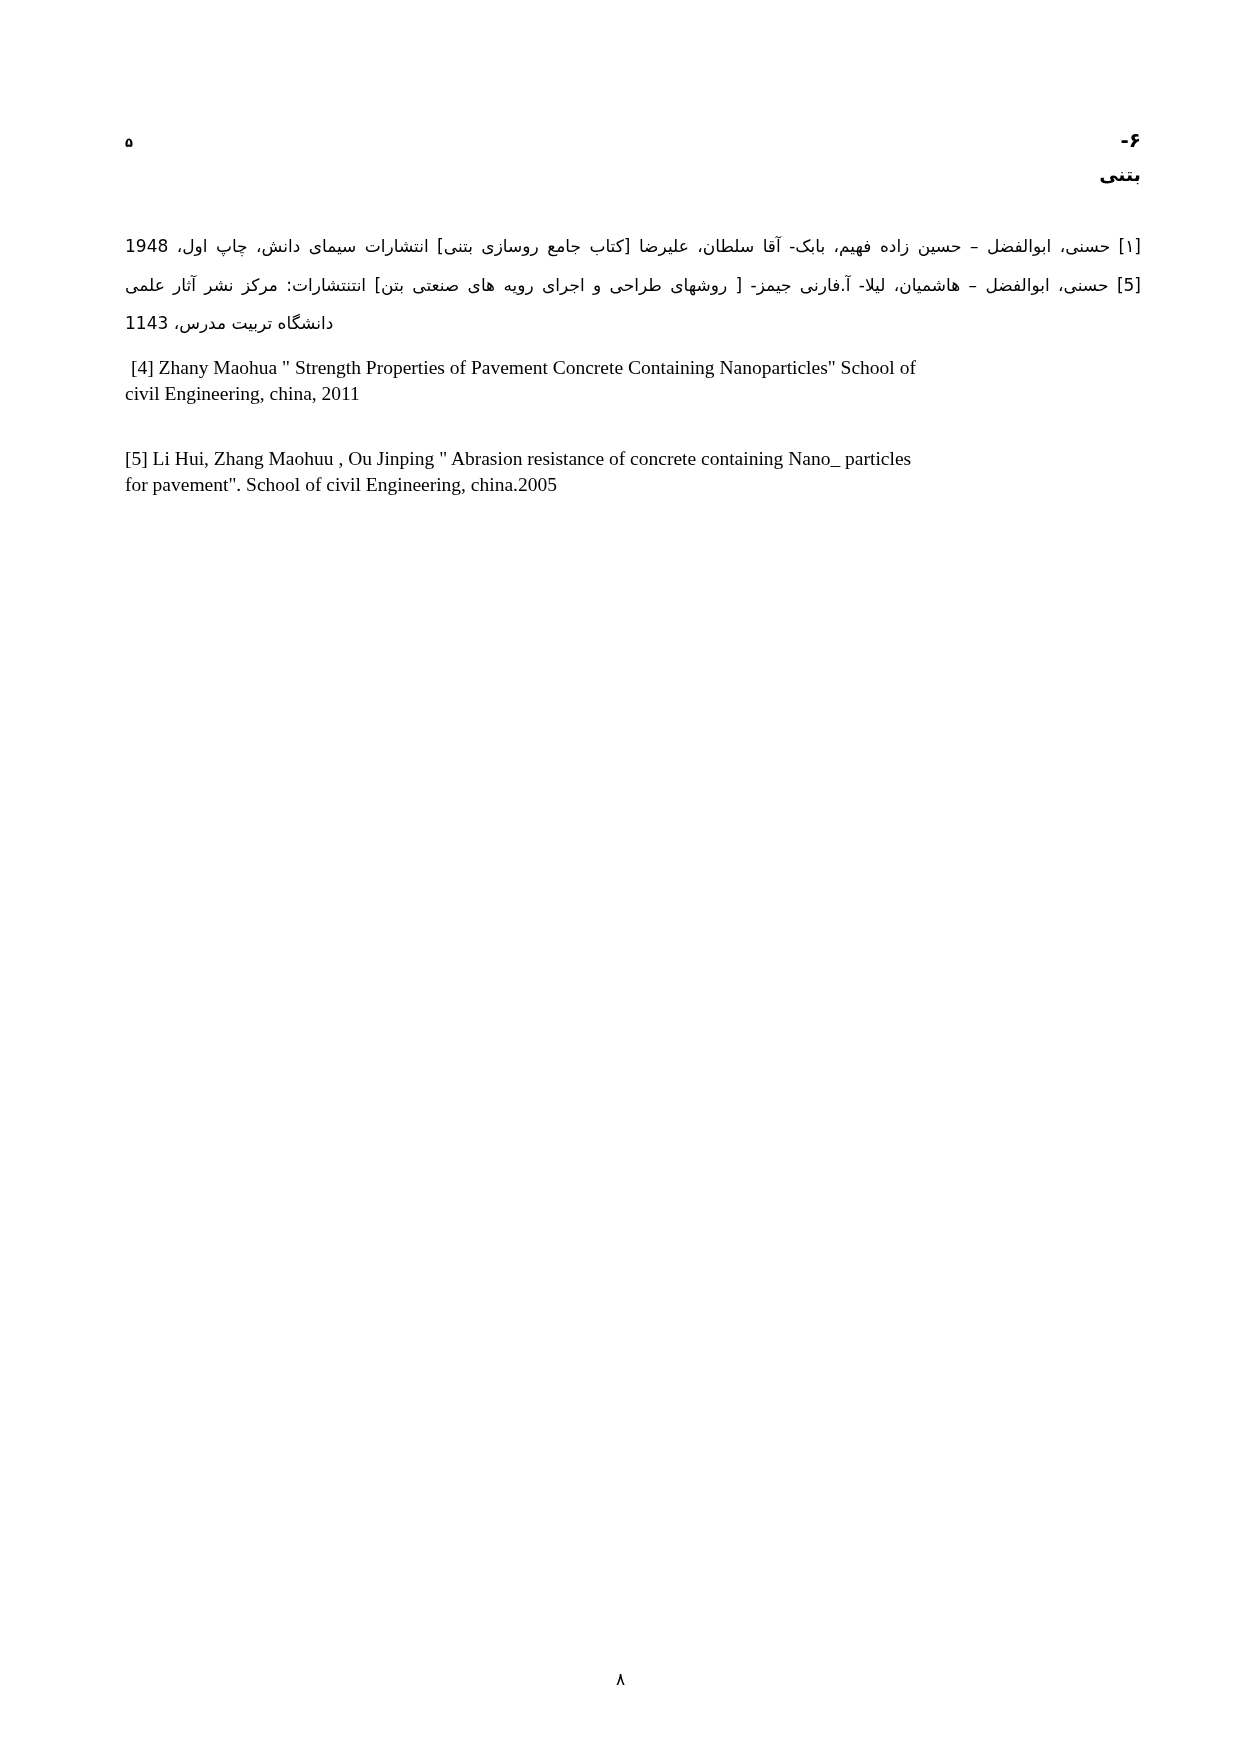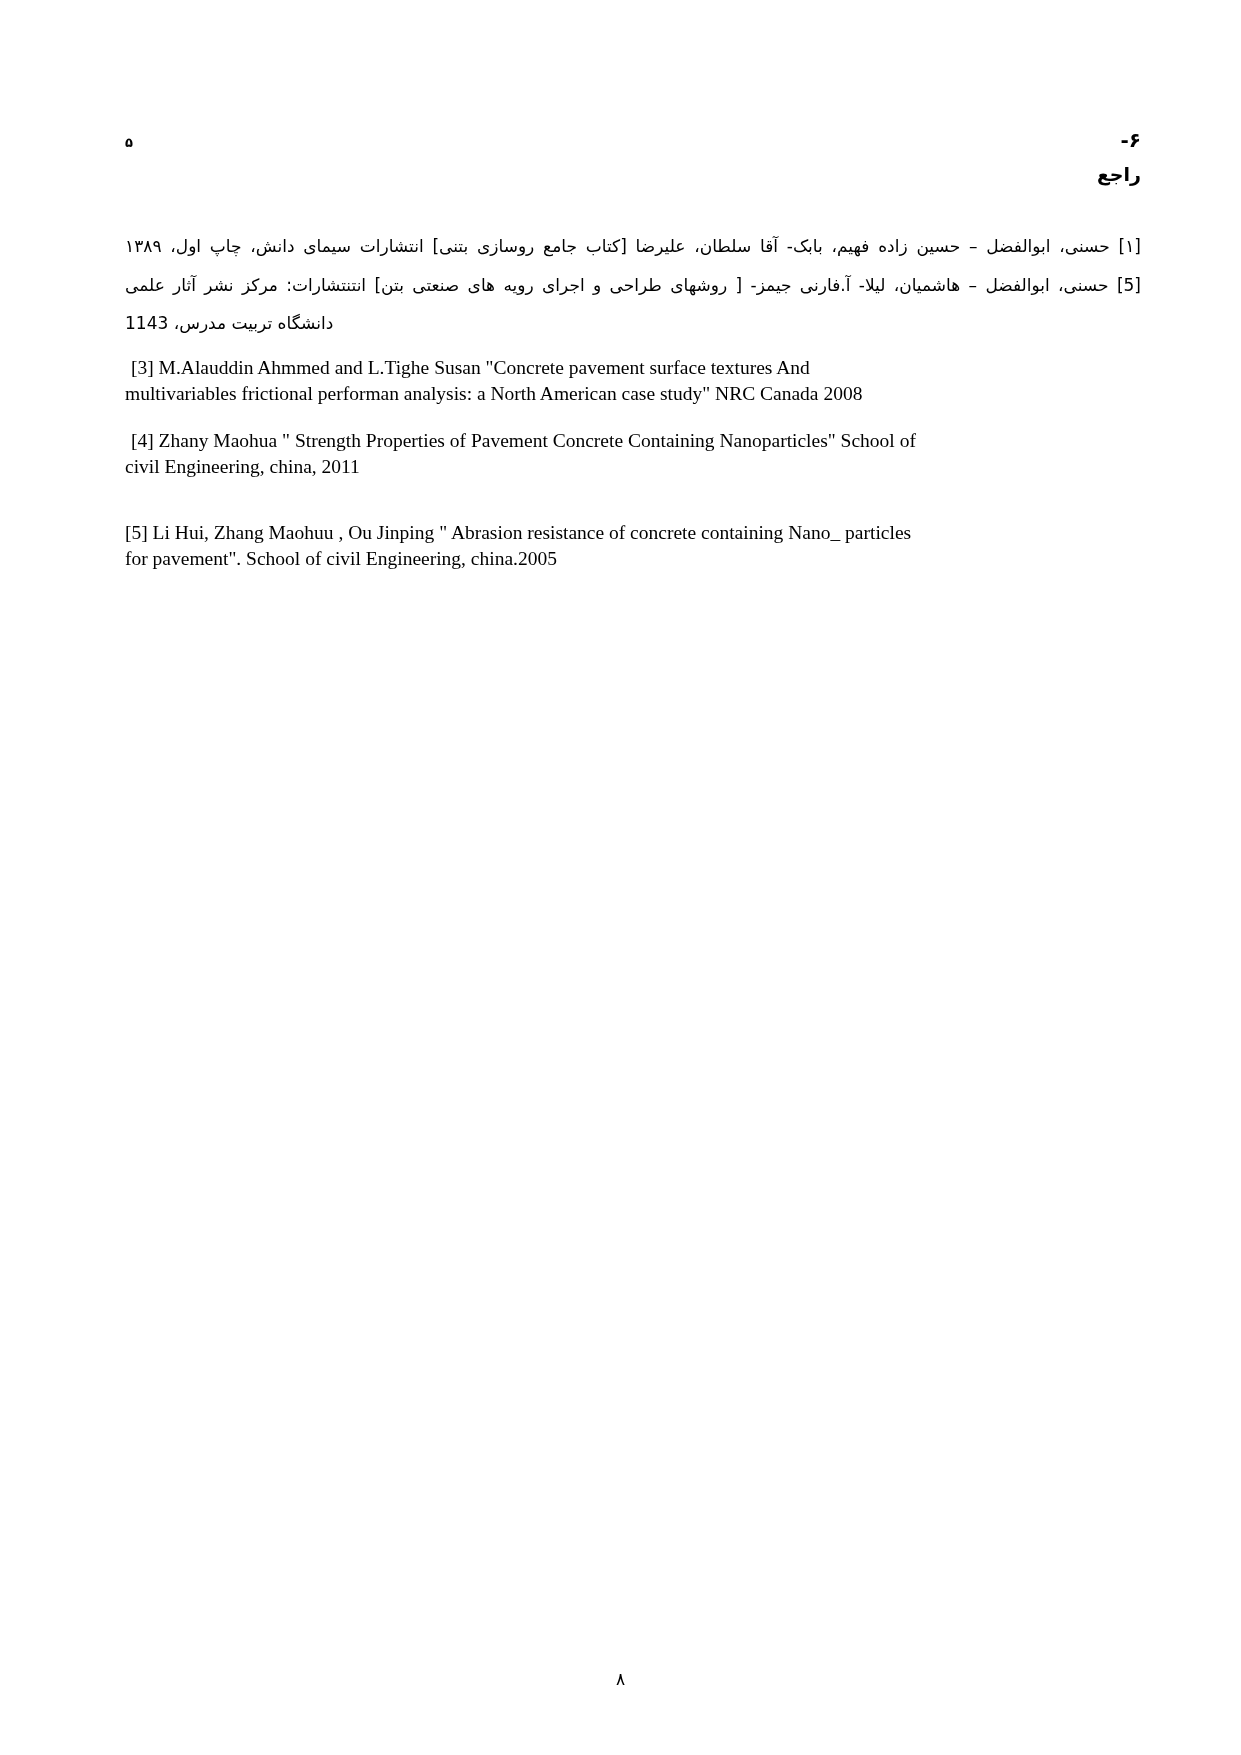--- a/index.html
+++ b/index.html
@@ -126,29 +126,28 @@
 </head>
 <body>
 
 <div class="page">
 
   <div class="header-row">
     <div class="header-left-mark">۵</div>
     <div class="header-right-mark">۶-</div>
   </div>
 
-  <div class="section-title">راجع</div>
+  <div class="section-title">بتنی</div>
 
   <div class="fa-refs">
-    <p class="fa-ref">[۱]  حسنی، ابوالفضل – حسین زاده فهیم، بابک- آقا سلطان، علیرضا [کتاب جامع روسازی بتنی] انتشارات سیمای دانش، چاپ اول، ۱۳۸۹</p>
+    <p class="fa-ref">[۱]  حسنی، ابوالفضل – حسین زاده فهیم، بابک- آقا سلطان، علیرضا [کتاب جامع روسازی بتنی] انتشارات سیمای دانش، چاپ اول، 1948</p>
     <p class="fa-ref">[5] حسنی، ابوالفضل – هاشمیان، لیلا- آ.فارنی جیمز- [ روشهای طراحی و اجرای رویه های صنعتی بتن] انتنتشارات: مرکز نشر آثار علمی</p>
     <p class="fa-ref last-left">دانشگاه تربیت مدرس، 1143</p>
   </div>
 
   <div class="en-refs">
-    <p class="en-ref"> [3]  M.Alauddin Ahmmed and L.Tighe Susan "Concrete pavement surface textures And multivariables frictional performan analysis: a North American case study" NRC Canada 2008</p>
     <p class="en-ref"> [4] Zhany Maohua " Strength Properties of Pavement Concrete Containing Nanoparticles" School of civil Engineering, china, 2011</p>
     <p class="en-ref no-indent">[5]  Li Hui, Zhang Maohuu , Ou Jinping " Abrasion resistance of concrete containing Nano_ particles for pavement". School of civil Engineering, china.2005</p>
   </div>
 
   <div class="page-number">۸</div>
 
 </div>
 
 </body></html>

